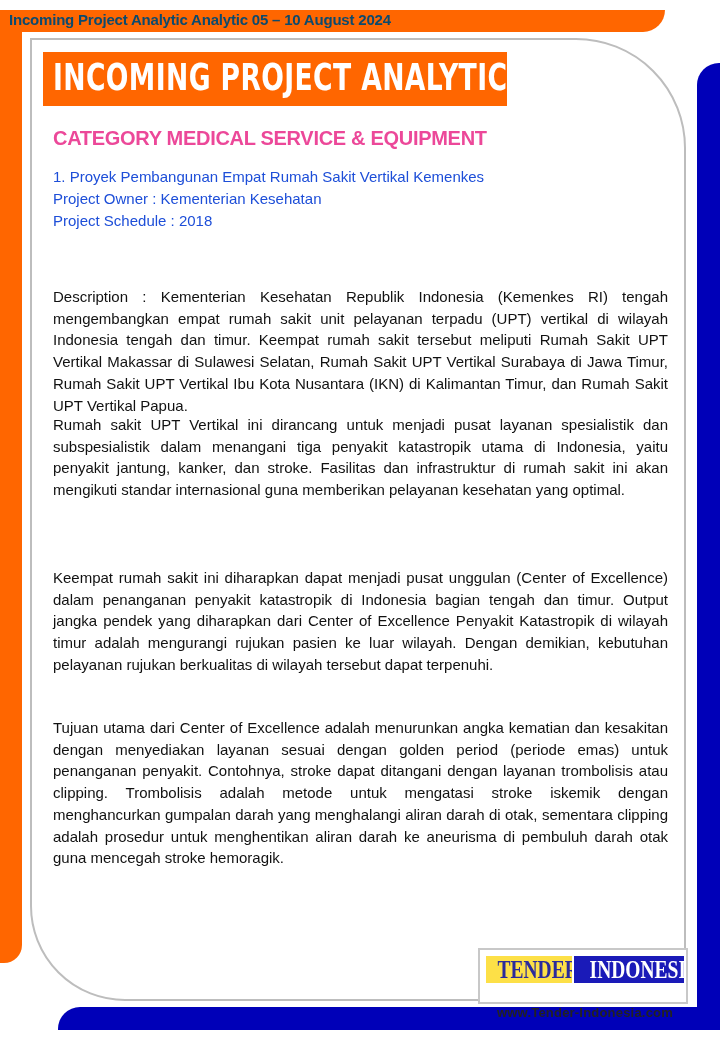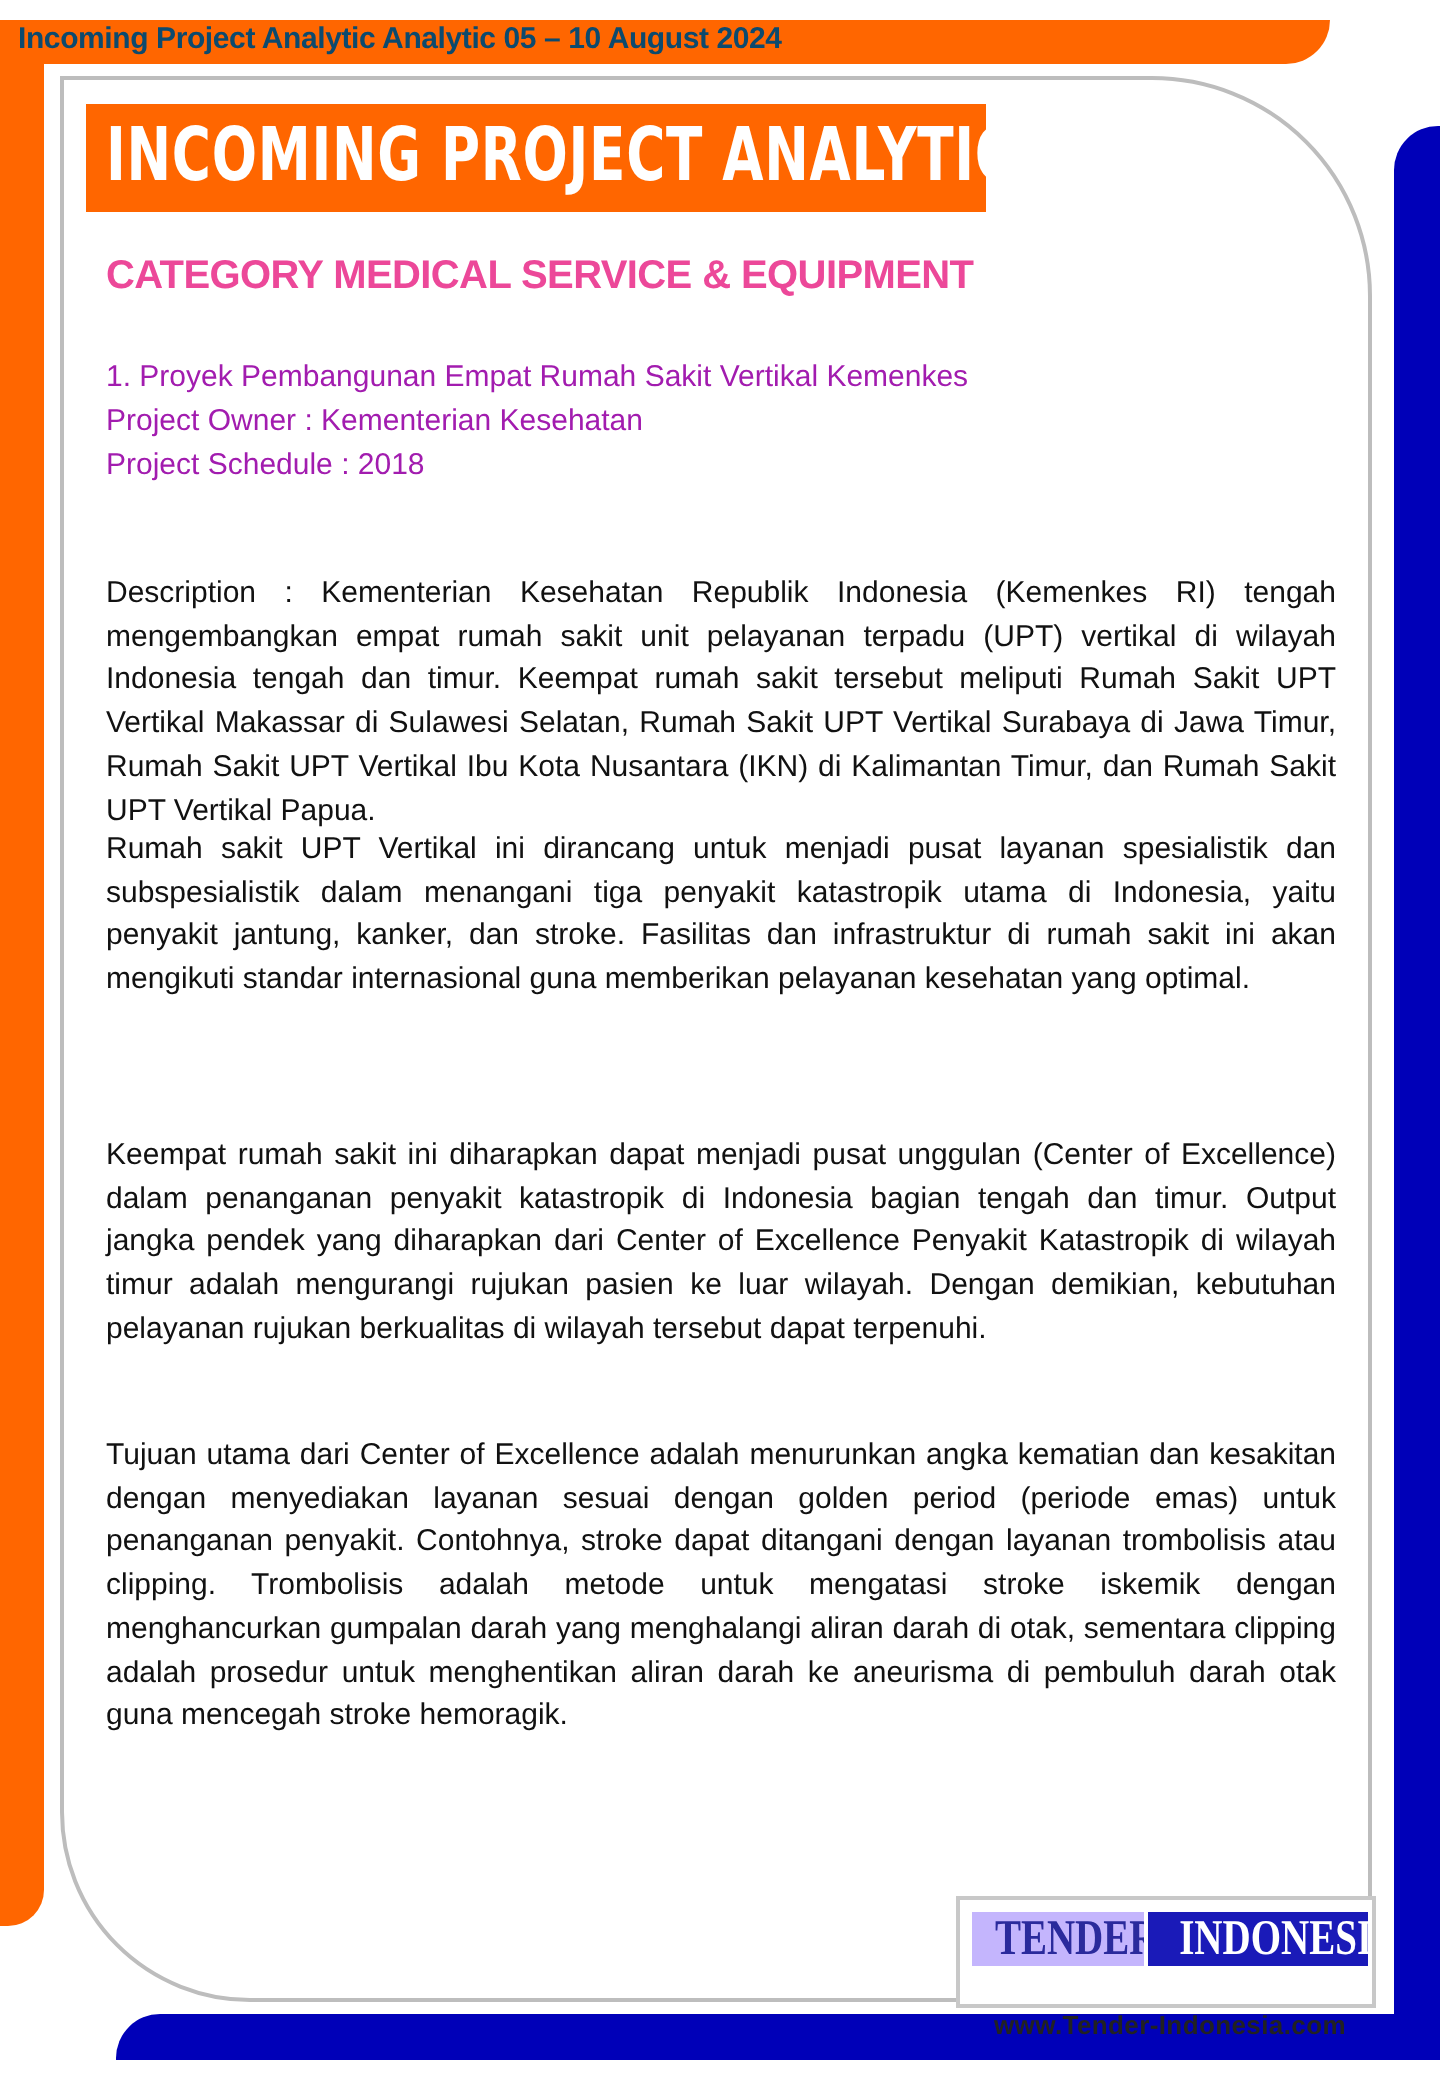--- a/index.html
+++ b/index.html
@@ -3,27 +3,27 @@
 <meta charset="utf-8">
 <style>
   html,body{margin:0;padding:0;}
   body{width:720px;height:1040px;position:relative;background:#ffffff;overflow:hidden;font-family:"Liberation Sans",sans-serif;}
   .orange-top{position:absolute;left:0;top:10px;width:665px;height:22px;background:#ff6600;border-radius:0 0 22px 0;}
   .orange-left{position:absolute;left:0;top:10px;width:22px;height:953px;background:#ff6600;border-radius:0 0 18px 0;}
   .header-text{position:absolute;left:9px;top:11px;font-size:15px;font-weight:bold;color:#0c4a6e;white-space:nowrap;letter-spacing:-0.2px;}
   .blue-right{position:absolute;left:697px;top:63px;width:23px;height:967px;background:#0000b8;border-radius:22px 0 0 0;}
   .blue-bottom{position:absolute;left:58px;top:1007px;width:662px;height:23px;background:#0000b8;border-radius:22px 0 0 0;}
   .card{position:absolute;left:30px;top:38px;width:656px;height:963px;border:2px solid #bdbdbd;border-radius:0 110px 0 95px;background:#fff;box-sizing:border-box;}
-  .banner{position:absolute;left:43px;top:52px;width:450px;height:54px;background:#ff6600;}
+  .banner{position:absolute;left:43px;top:52px;width:450px;height:54px;background:#ff6600;padding-left:14px;}
   .banner-text{position:absolute;left:10px;top:4px;font-family:"DejaVu Sans",sans-serif;font-size:37px;font-weight:bold;color:#ffffff;transform:scaleX(0.72);transform-origin:left top;white-space:nowrap;letter-spacing:0.5px;}
   .category{position:absolute;left:53px;top:127px;font-size:20px;font-weight:bold;color:#ec4899;letter-spacing:-0.3px;}
-  .info{position:absolute;left:53px;top:178px;font-size:15px;color:#a21caf;line-height:22px;}
+  .info{position:absolute;left:53px;top:166px;font-size:15px;color:#1d4ed8;line-height:22px;}
   .para{position:absolute;left:53px;width:615px;font-size:15px;color:#111;line-height:21.7px;text-align:justify;margin:0;}
   .logo{position:absolute;left:478px;top:948px;width:210px;height:56px;background:#fff;border:2px solid #c8c8c8;box-sizing:border-box;}
-  .logo-tender{position:absolute;left:6px;top:6px;width:86px;height:27px;background:#c4b5fd;color:#2a2a9c;font-family:"Liberation Serif",serif;font-weight:bold;font-size:25px;line-height:27px;text-align:center;overflow:hidden;}
+  .logo-tender{position:absolute;left:6px;top:6px;width:86px;height:27px;background:#fde047;color:#2a2a9c;font-family:"Liberation Serif",serif;font-weight:bold;font-size:25px;line-height:27px;text-align:center;overflow:hidden;}
   .logo-tender span,.logo-indo span{display:inline-block;transform:scaleX(0.78);transform-origin:center;}
   .logo-indo{position:absolute;left:94px;top:6px;width:110px;height:27px;background:#1a1ab8;color:#fff;font-family:"Liberation Serif",serif;font-weight:bold;font-size:25px;line-height:27px;text-align:center;overflow:hidden;}
   .logo-url{position:absolute;left:6px;top:35px;width:198px;text-align:center;font-size:13px;font-weight:bold;color:#222;letter-spacing:0.2px;margin-top:20px;}
 </style>
 </head>
 <body>
 
 <div class="orange-top"></div>
 <div class="orange-left"></div>
 <div class="header-text">Incoming Project Analytic Analytic 05 – 10 August 2024</div>

